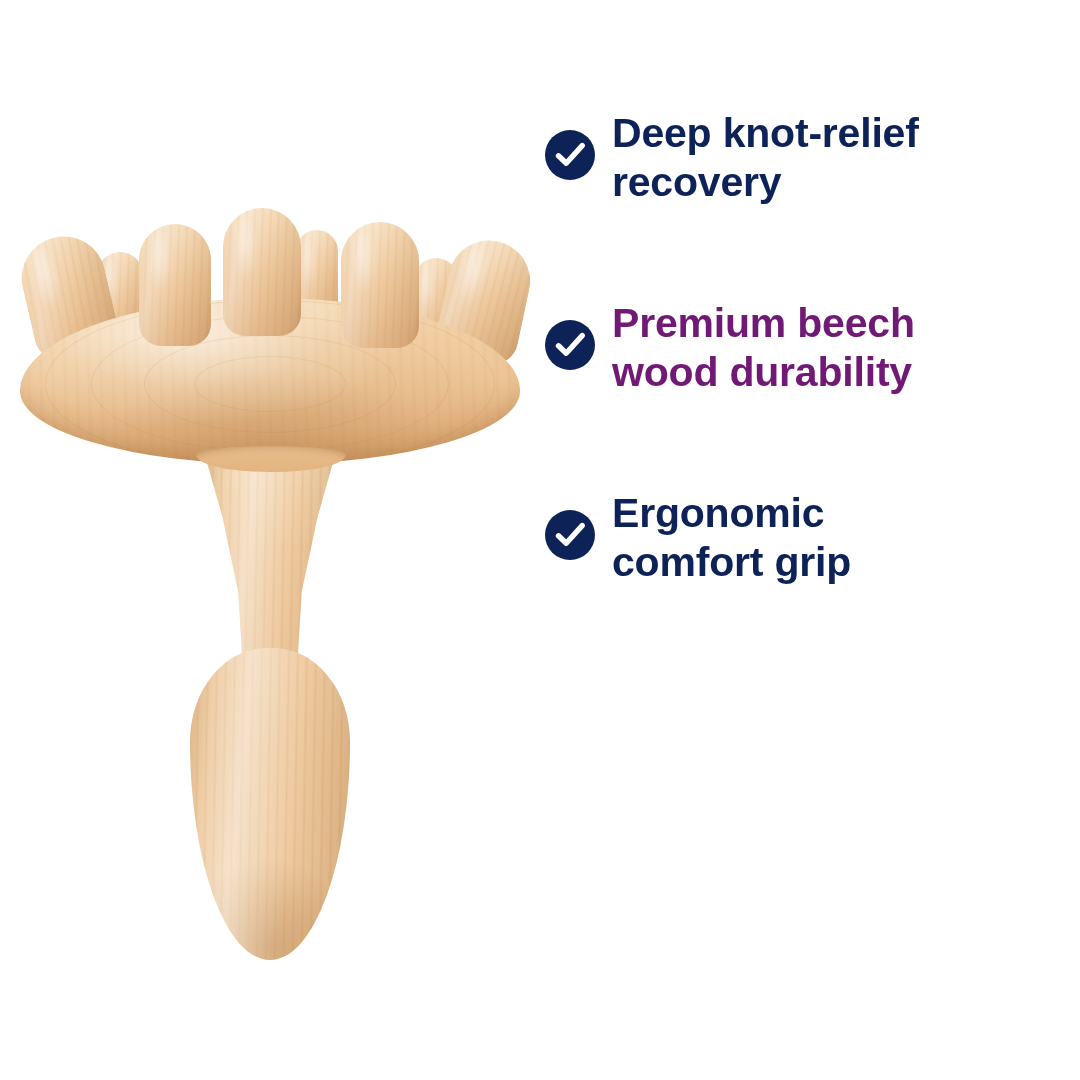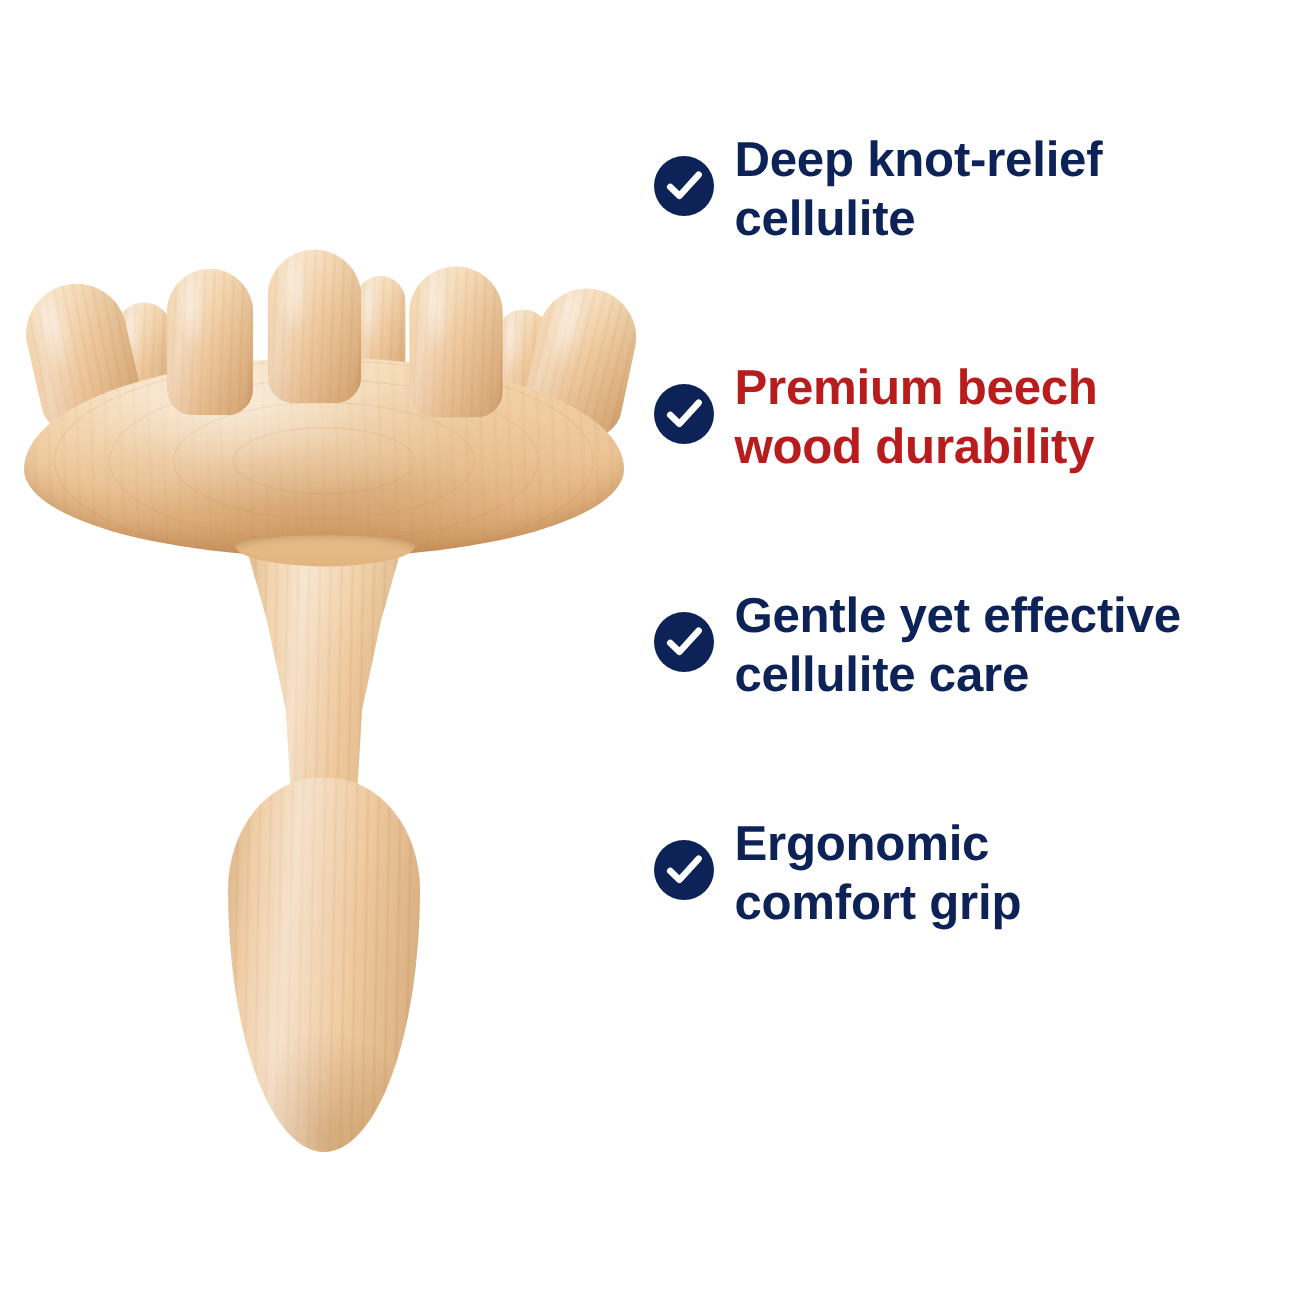--- a/index.html
+++ b/index.html
@@ -240,45 +240,35 @@
   <div id="features">
 
     <div class="feature-row">
       <span class="check-badge">
         <svg width="50" height="50" viewBox="0 0 50 50" aria-hidden="true">
           <circle cx="25" cy="25" r="25" fill="#0d2257"></circle>
           <path d="M13.5 25.8 L21.2 33.2 L37.2 15.6" fill="none" stroke="#ffffff" stroke-width="5.4" stroke-linecap="round" stroke-linejoin="round"></path>
         </svg>
       </span>
       <span class="feature-text" style="color:#0d2257">Deep knot-relief
-cellulite</span>
+recovery</span>
     </div>
 
     <div class="feature-row">
       <span class="check-badge">
         <svg width="50" height="50" viewBox="0 0 50 50" aria-hidden="true">
           <circle cx="25" cy="25" r="25" fill="#0d2257"></circle>
           <path d="M13.5 25.8 L21.2 33.2 L37.2 15.6" fill="none" stroke="#ffffff" stroke-width="5.4" stroke-linecap="round" stroke-linejoin="round"></path>
         </svg>
       </span>
-      <span class="feature-text" style="color:#b91c1c">Premium beech
+      <span class="feature-text" style="color:#701a75">Premium beech
 wood durability</span>
     </div>
 
 
-    <div class="feature-row">
-      <span class="check-badge">
-        <svg width="50" height="50" viewBox="0 0 50 50" aria-hidden="true">
-          <circle cx="25" cy="25" r="25" fill="#0d2257"></circle>
-          <path d="M13.5 25.8 L21.2 33.2 L37.2 15.6" fill="none" stroke="#ffffff" stroke-width="5.4" stroke-linecap="round" stroke-linejoin="round"></path>
-        </svg>
-      </span>
-      <span class="feature-text" style="color:#0d2257">Gentle yet effective
-cellulite care</span>
-    </div>
 
     <div class="feature-row">
       <span class="check-badge">
         <svg width="50" height="50" viewBox="0 0 50 50" aria-hidden="true">
           <circle cx="25" cy="25" r="25" fill="#0d2257"></circle>
           <path d="M13.5 25.8 L21.2 33.2 L37.2 15.6" fill="none" stroke="#ffffff" stroke-width="5.4" stroke-linecap="round" stroke-linejoin="round"></path>
         </svg>
       </span>
       <span class="feature-text" style="color:#0d2257">Ergonomic
 comfort grip</span>

